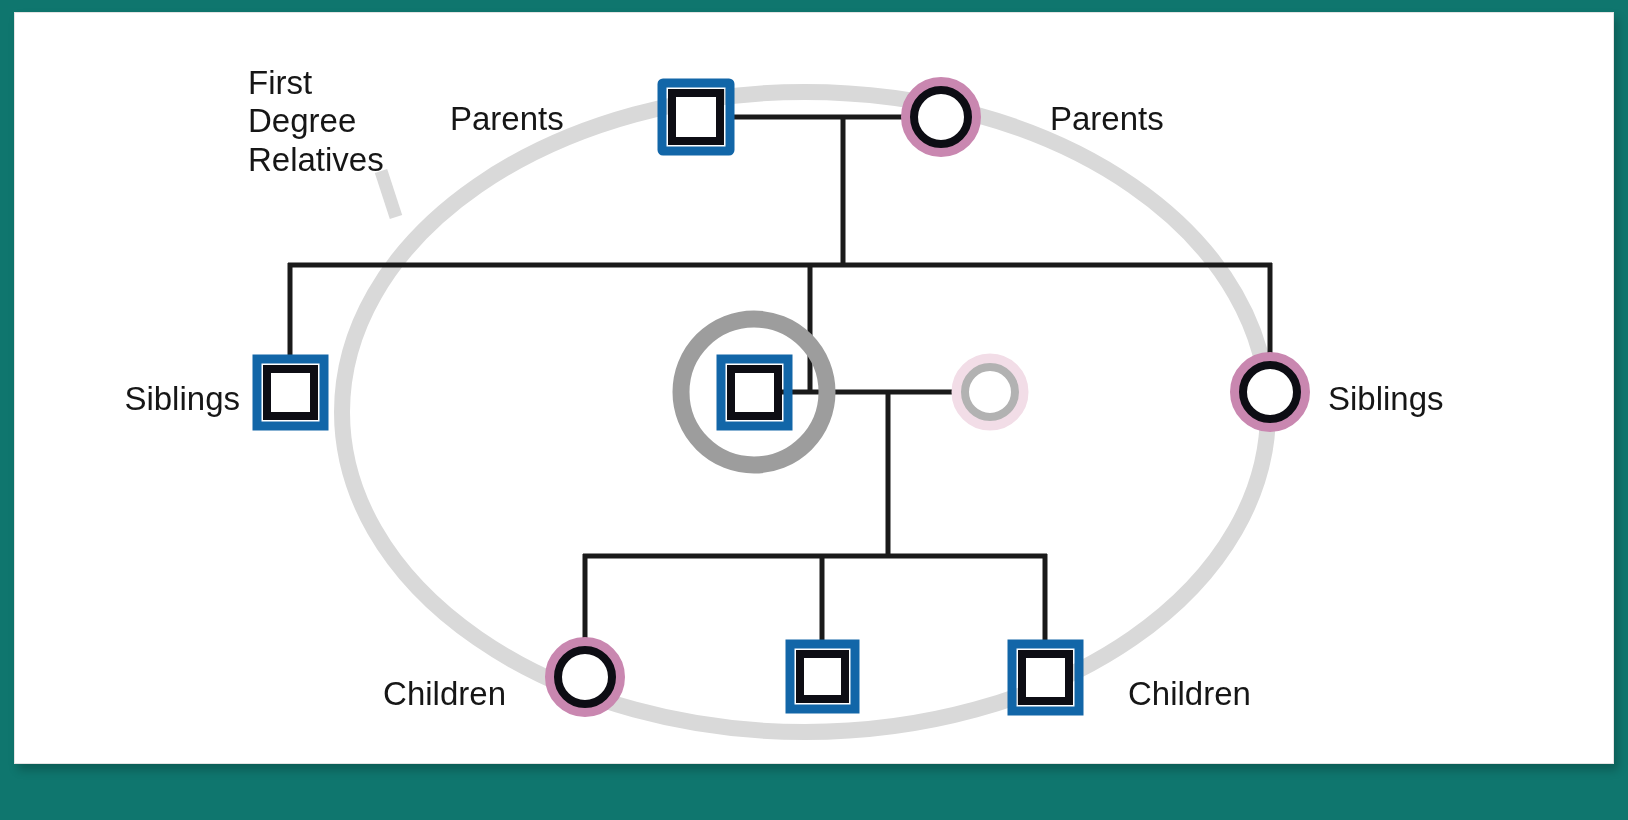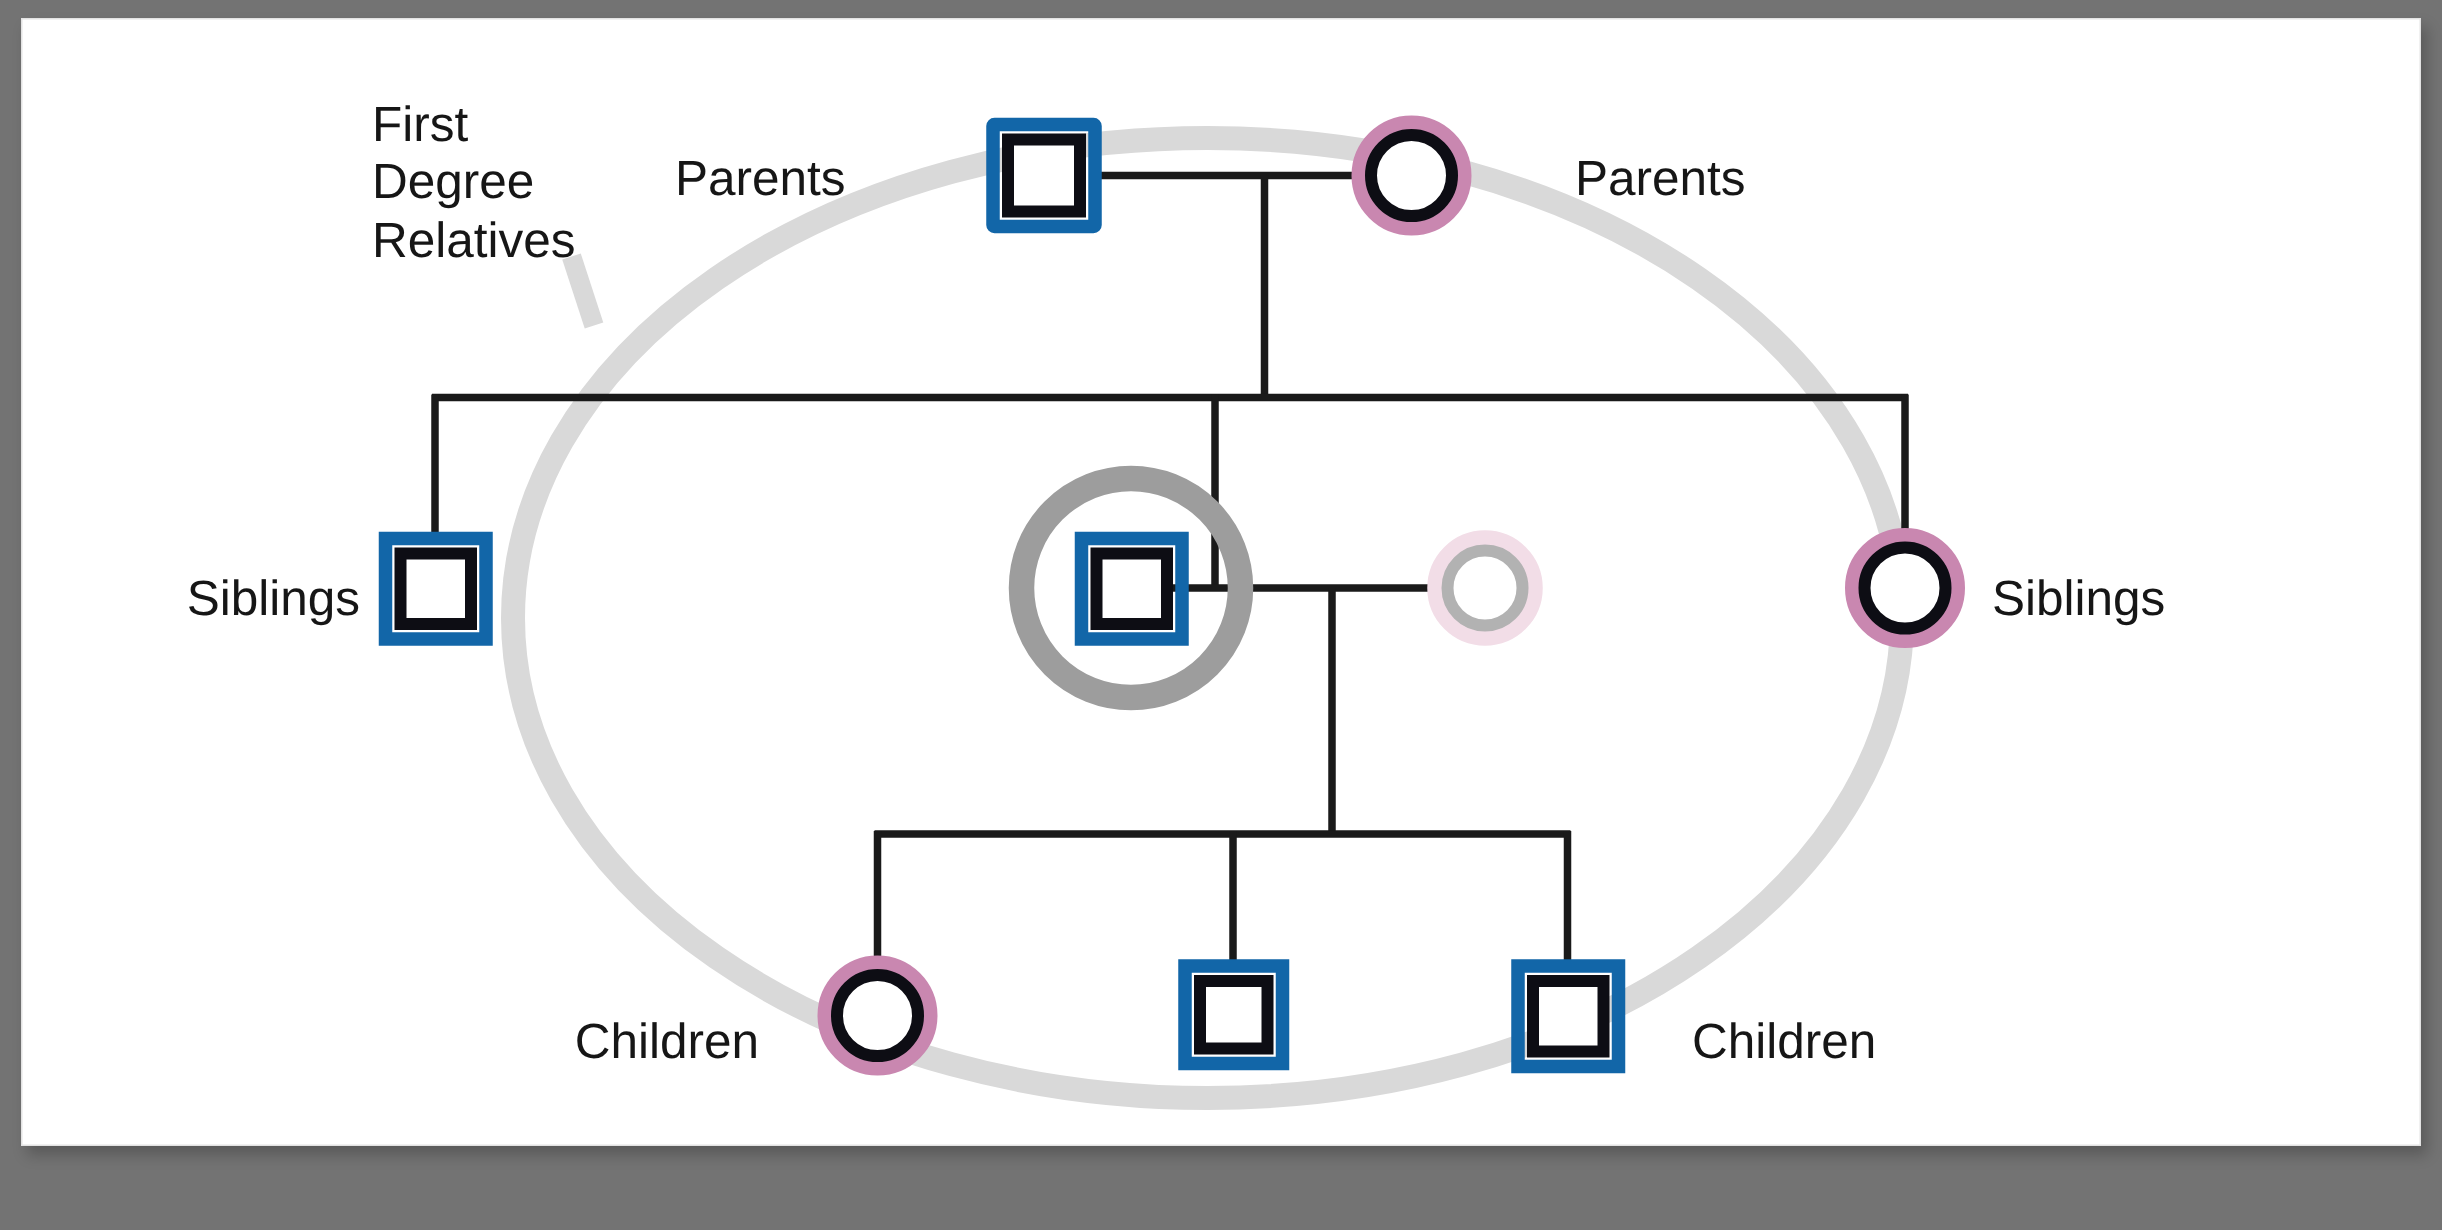--- a/index.html
+++ b/index.html
@@ -6,21 +6,21 @@
   html, body {
     margin: 0;
     padding: 0;
     background: #ffffff;
     font-family: "Liberation Sans", sans-serif;
   }
   #stage {
     position: relative;
     width: 1628px;
     height: 820px;
-    background: #737373;
+    background: #0f766e;
     overflow: hidden;
   }
   #card {
     position: absolute;
     left: 14px;
     top: 12px;
     width: 1600px;
     height: 752px;
     background: #ffffff;
     border: 1px solid #e3e3e3;

